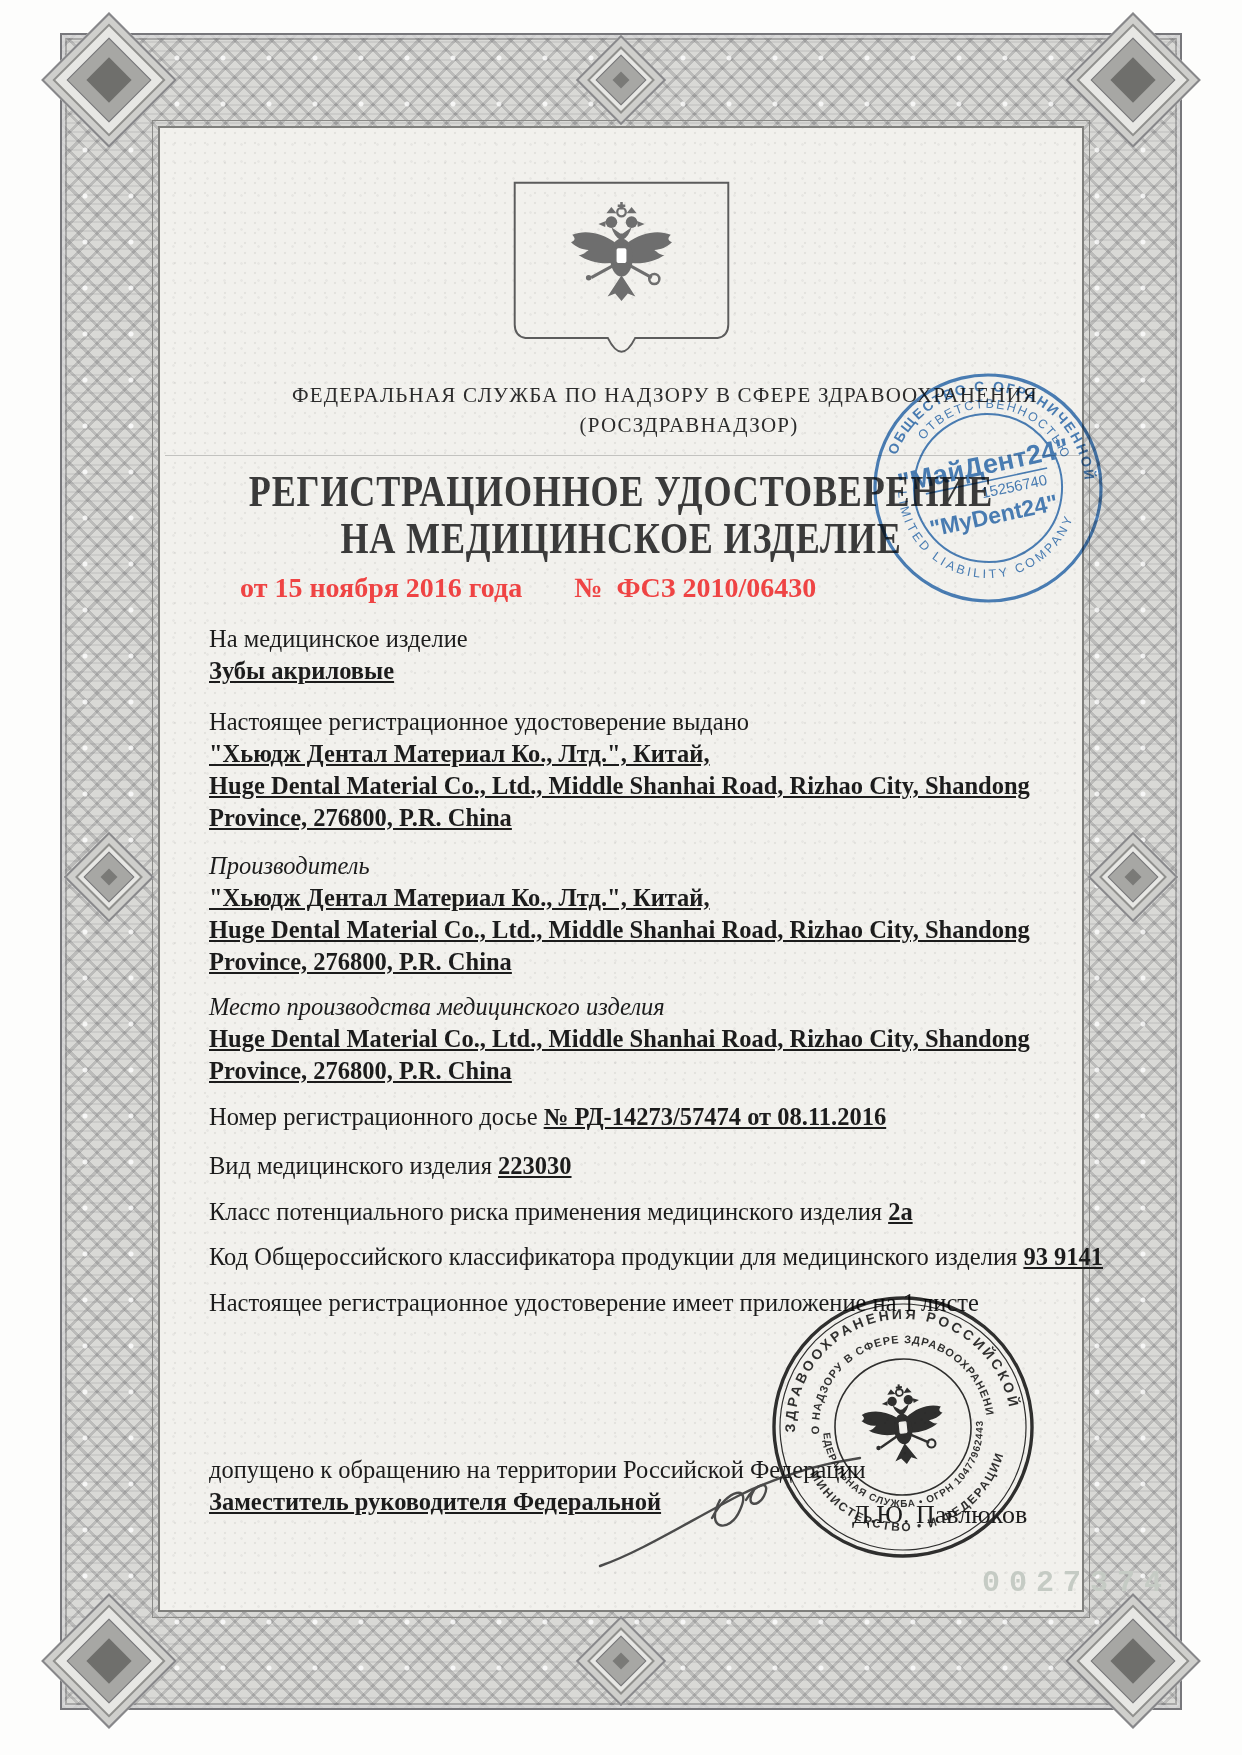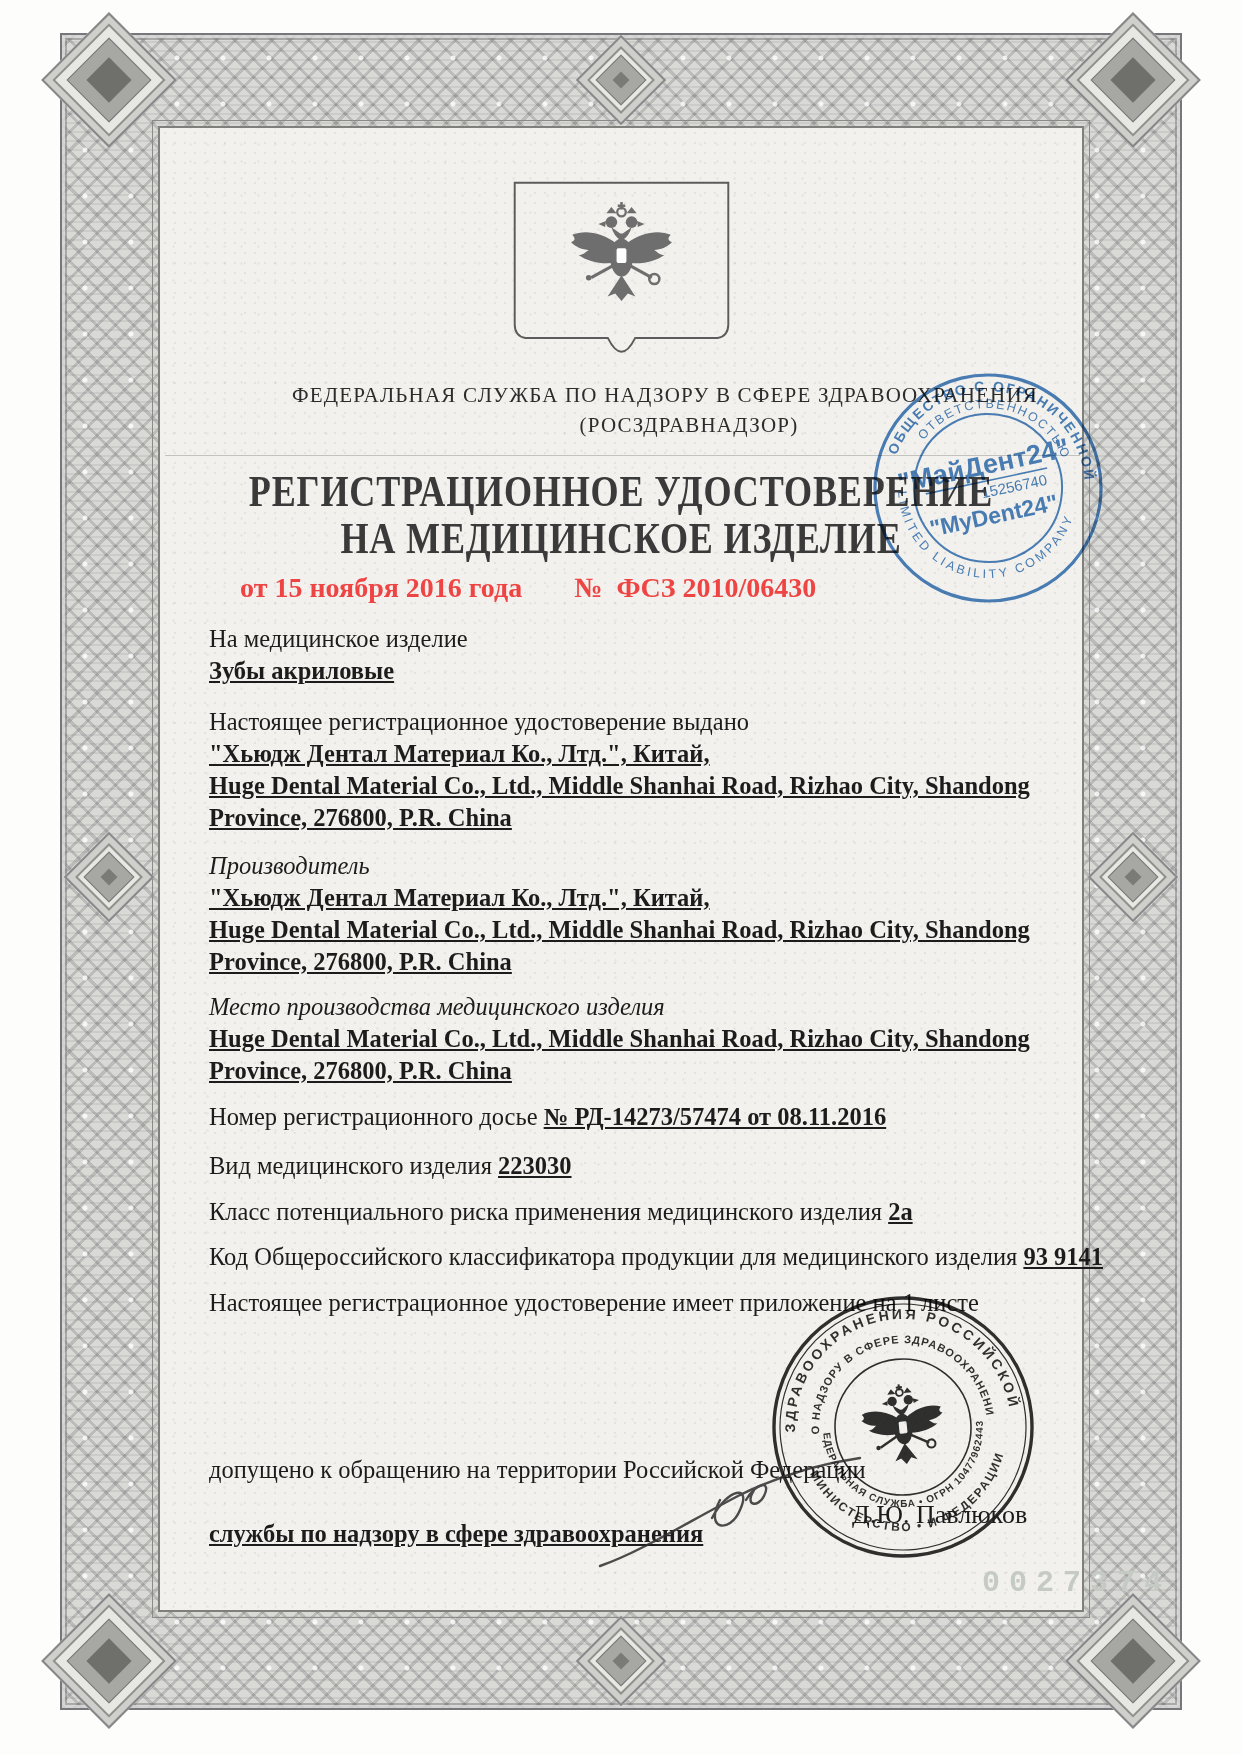--- a/index.html
+++ b/index.html
@@ -137,21 +137,21 @@
   <div class="abs bodyline b" style="top:1025px;">Huge Dental Material Co., Ltd., Middle Shanhai Road, Rizhao City, Shandong</div>
   <div class="abs bodyline b" style="top:1057px;">Province, 276800, P.R. China</div>
 
   <div class="abs bodyline" style="top:1103px;"><span>Номер регистрационного досье </span><span class="b">№ РД-14273/57474 от 08.11.2016</span></div>
   <div class="abs bodyline" style="top:1152px;"><span>Вид медицинского изделия </span><span class="b">223030</span></div>
   <div class="abs bodyline" style="top:1198px;"><span>Класс потенциального риска применения медицинского изделия </span><span class="b">2а</span></div>
   <div class="abs bodyline" style="top:1243px;"><span>Код Общероссийского классификатора продукции для медицинского изделия </span><span class="b">93 9141</span></div>
   <div class="abs bodyline" style="top:1289px;">Настоящее регистрационное удостоверение имеет приложение на 1 листе</div>
 
   <div class="abs bodyline" style="top:1456px;">допущено к обращению на территории Российской Федерации</div>
-  <div class="abs bodyline b" style="top:1520px;">службы по надзору в сфере здравоохранения</div>
+  <div class="abs bodyline b" style="top:1488px;">Заместитель руководителя Федеральной</div>
   <div class="signname">Д.Ю. Павлюков</div>
 
   <svg class="stamp" width="240" height="240" viewBox="0 0 240 240">
     <defs>
       <path id="stRuOut" d="M 23,120 A 97,97 0 0 1 217,120" fill="none"></path>
       <path id="stRuIn" d="M 40,120 A 80,80 0 0 1 200,120" fill="none"></path>
       <path id="stEn" d="M 30,120 A 90,90 0 0 0 210,120" fill="none"></path>
     </defs>
     <g stroke="#2f6fb6" fill="none">
       <circle cx="120" cy="120" r="113" stroke-width="3.2"></circle>

